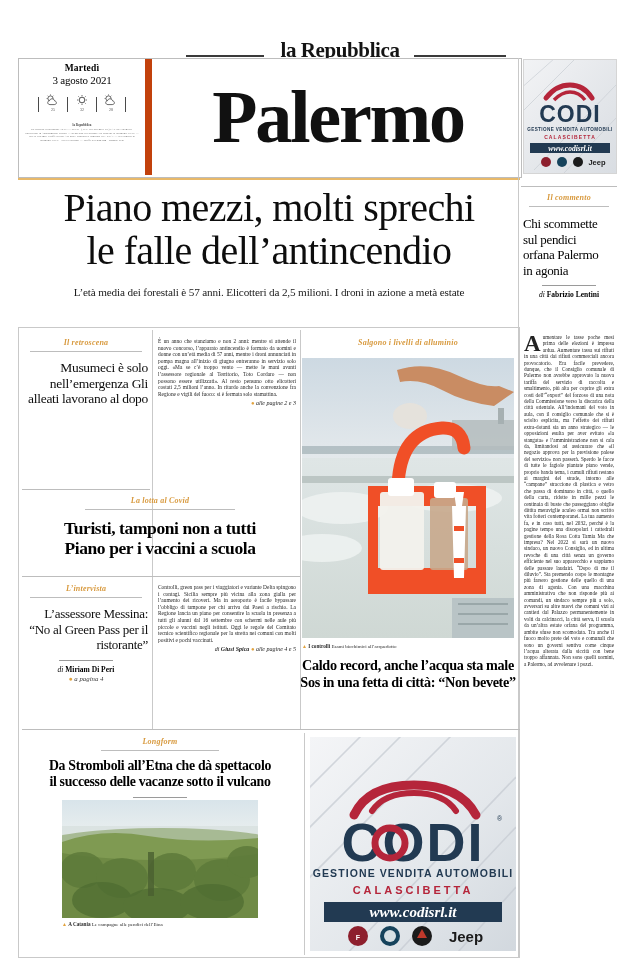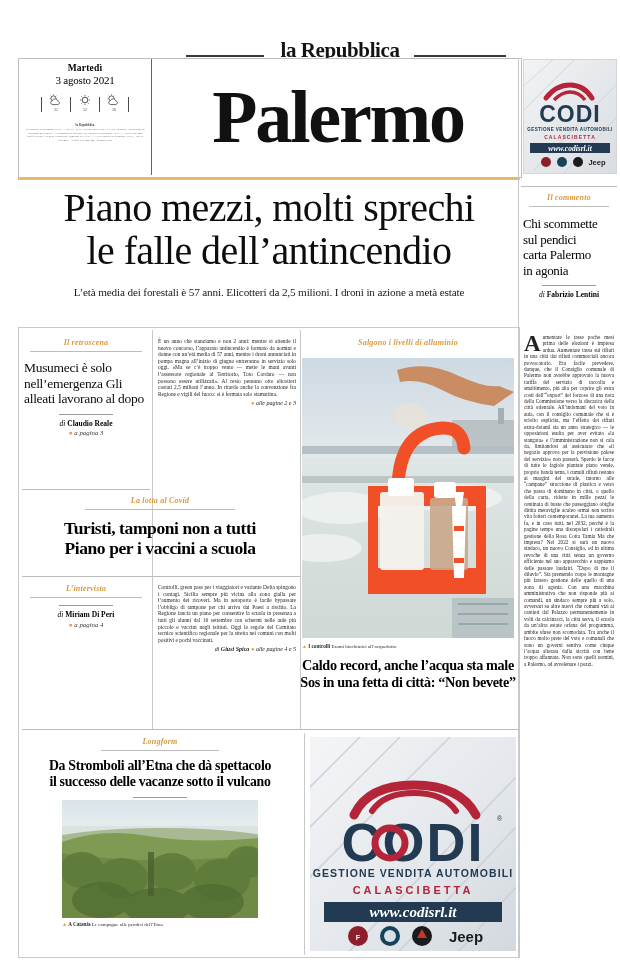--- a/index.html
+++ b/index.html
@@ -8,21 +8,21 @@
 
   
   .masthead-top{position:absolute;left:0;top:44px;width:620px;height:22px;}
   .mast-rule{position:absolute;top:11px;height:2px;background:#3a3a3a;}
   .mast-rule.l{left:186px;width:78px;}
   .mast-rule.r{left:414px;width:92px;}
   .mast-name{position:absolute;left:262px;top:38px;width:156px;text-align:center;
     font-family:"Liberation Serif",serif;font-weight:bold;font-size:21px;letter-spacing:-.4px;color:#141414;}
 
   .head-frame{position:absolute;left:18px;top:58px;width:502px;height:118px;border:1px solid #bdbdbd;background:#fff;}
-  .datecol{position:absolute;left:19px;top:59px;width:133px;height:116px;border-right:1px solid #c2410c;box-sizing:border-box;text-align:center;}
+  .datecol{position:absolute;left:19px;top:59px;width:133px;height:116px;border-right:7px solid #c2410c;box-sizing:border-box;text-align:center;}
   .dayname{margin-top:4px;font-size:9.5px;font-weight:bold;letter-spacing:.2px;}
   .datetext{font-size:11px;margin-top:1px;letter-spacing:-.2px;}
   .wx{display:flex;justify-content:center;align-items:flex-end;gap:2px;margin-top:8px;}
   .wx .bar{width:1px;height:15px;background:#4a4a4a;margin:0 2px;}
   .wx-item{width:20px;text-align:center;}
   .wx-item svg{display:block;margin:0 auto;}
   .wx-item .t{font-size:4px;color:#555;line-height:5px;}
   .colophon{margin-top:12px;padding:0 6px;font-size:2.9px;line-height:3.8px;color:#6d6d6d;text-align:center;}
   .colophon b{font-size:3.2px;color:#444;}
 
@@ -37,21 +37,21 @@
 
   
   .lead{position:absolute;left:18px;top:186px;width:502px;}
   .lead h1{margin:0;text-align:center;font-size:40px;line-height:43px;font-weight:normal;letter-spacing:-.6px;color:#0d0d0d;}
   .lead .sub{margin-top:14px;text-align:center;font-size:11.2px;letter-spacing:-.15px;color:#1a1a1a;}
   .lead-rule{position:absolute;left:18px;top:327px;width:502px;height:1px;background:#c9c9c9;}
   .kicker{font-family:"Liberation Serif",serif;font-style:italic;font-weight:bold;
     font-size:8px;color:#d89a3f;text-align:center;letter-spacing:.2px;}
   .kick-rule{height:1px;background:#bdbdbd;margin:4px auto 0;}
 
-  .art-title{text-align:left;font-size:15px;line-height:17px;letter-spacing:-.3px;color:#0d0d0d;}
+  .art-title{text-align:right;font-size:15px;line-height:17px;letter-spacing:-.3px;color:#0d0d0d;}
   .byline{margin-top:7px;text-align:center;}
   .byline .bl-rule{width:54px;height:1px;background:#9a9a9a;margin:0 auto 4px;}
   .byline .who{font-size:7.5px;}
   .byline .who i{font-style:italic;}
   .byline .who b{font-weight:bold;}
   .byline .pg{font-size:6.8px;font-style:italic;color:#3b3b3b;margin-top:1.5px;}
   .dot{color:#e2a33e;font-style:normal;}
 
   .bodytxt{font-size:5.4px;line-height:6.6px;text-align:justify;color:#242424;}
   .bodytxt .endline{text-align:right;font-style:italic;font-size:6px;margin-top:3px;}
@@ -226,28 +226,20 @@
   <div class="outer-border"></div>
   <div class="vsep-a"></div>
   <div class="vsep-b"></div>
   <div class="vsep-c"></div>
   <div class="vert-rule"></div>
 
   <div class="c1-retroscena">
     <div class="kicker">Il retroscena</div>
     <div class="kick-rule" style="width:112px"></div>
     <div class="art-title">Musumeci è solo nell’emergenza Gli alleati lavorano al dopo</div>
-    <div class="byline">
-      <div class="bl-rule"></div>
-      <div class="who">
-        <i>di</i>
-        <b>Claudio Reale</b>
-      </div>
-      <div class="pg"><span class="dot">●</span> <span>a pagina 3</span></div>
-    </div>
   </div>
   <div class="sec-rule-1"></div>
 
   <div class="c2-top">
     <div class="bodytxt">È un anno che stanziamo e non 2 anni: mentre si attende il nuovo concorso, l’apparato antincendio è formato da uomini e donne con un’età media di 57 anni, mentre i droni annunciati in pompa magna all’inizio di giugno entreranno in servizio solo oggi. «Ma se c’è troppo vento — mette le mani avanti l’assessore regionale al Territorio, Toto Cordaro — non possono essere utilizzati». Al resto pensano otto elicotteri costati 2,5 milioni l’anno. In ritardo anche la convenzione fra Regione e vigili del fuoco: si è fermata solo stamattina.</div>
     <div class="bodytxt">
       <div class="endline"><span class="dot">●</span> <span>alle pagine 2 e 3</span></div>
     </div>
   </div>
 
@@ -257,20 +249,21 @@
     <h2>
       <span>Turisti, tamponi non a tutti</span><br>
       <span>Piano per i vaccini a scuola</span>
     </h2>
   </div>
   <div class="sec-rule-2"></div>
 
   <div class="c1-intervista">
     <div class="kicker">L’intervista</div>
     <div class="kick-rule" style="width:112px"></div>
+    <div class="art-title">L’assessore Messina: “No al Green Pass per il ristorante”</div>
     <div class="byline">
       <div class="bl-rule"></div>
       <div class="who">
         <i>di</i>
         <b>Miriam Di Peri</b>
       </div>
       <div class="pg"><span class="dot">●</span> <span>a pagina 4</span></div>
     </div>
   </div>
 
@@ -434,21 +427,21 @@
     </svg>
   </div>
 
   <div class="rail-rule"></div>
   <div class="rail">
     <div class="kicker">Il commento</div>
     <div class="kick-rule"></div>
     <h2>
       <span>Chi scommette</span><br>
       <span>sul pendici</span><br>
-      <span>carta Palermo</span><br>
+      <span>orfana Palermo</span><br>
       <span>in agonia</span>
     </h2>
     <div class="byline">
       <div class="bl-rule"></div>
       <div class="who">
         <i>di</i>
         <b>Fabrizio Lentini</b>
       </div>
     </div>
   </div>

